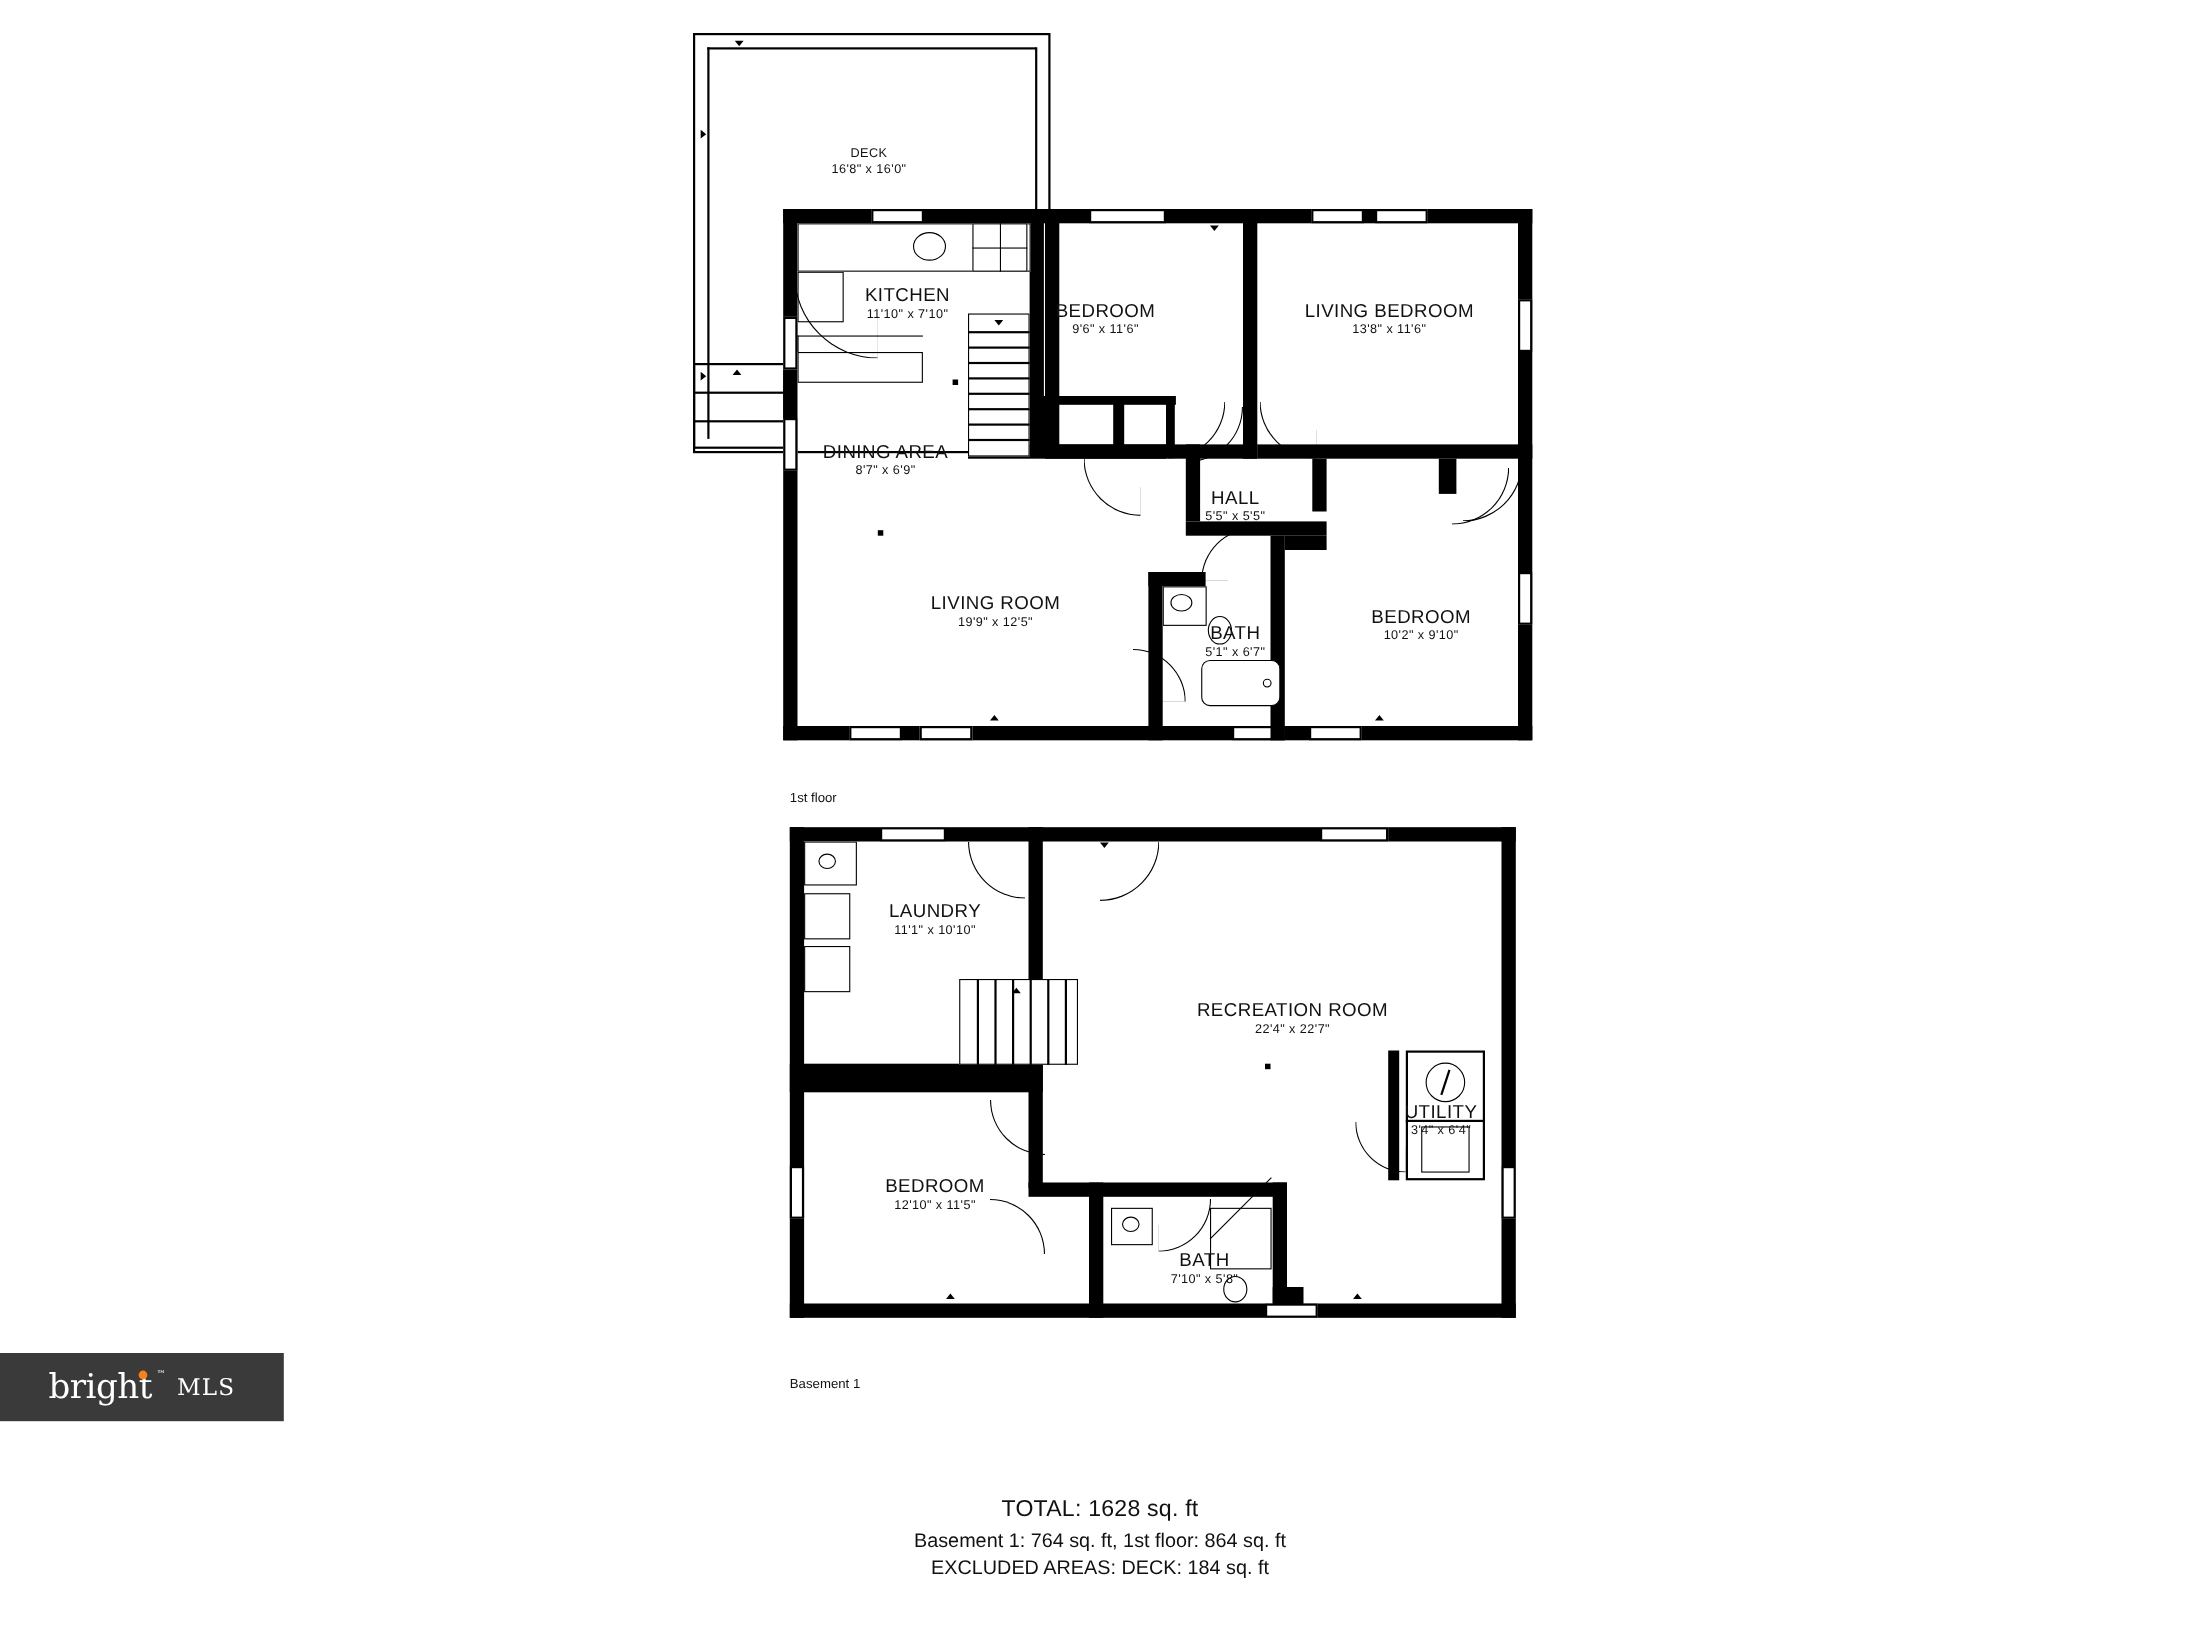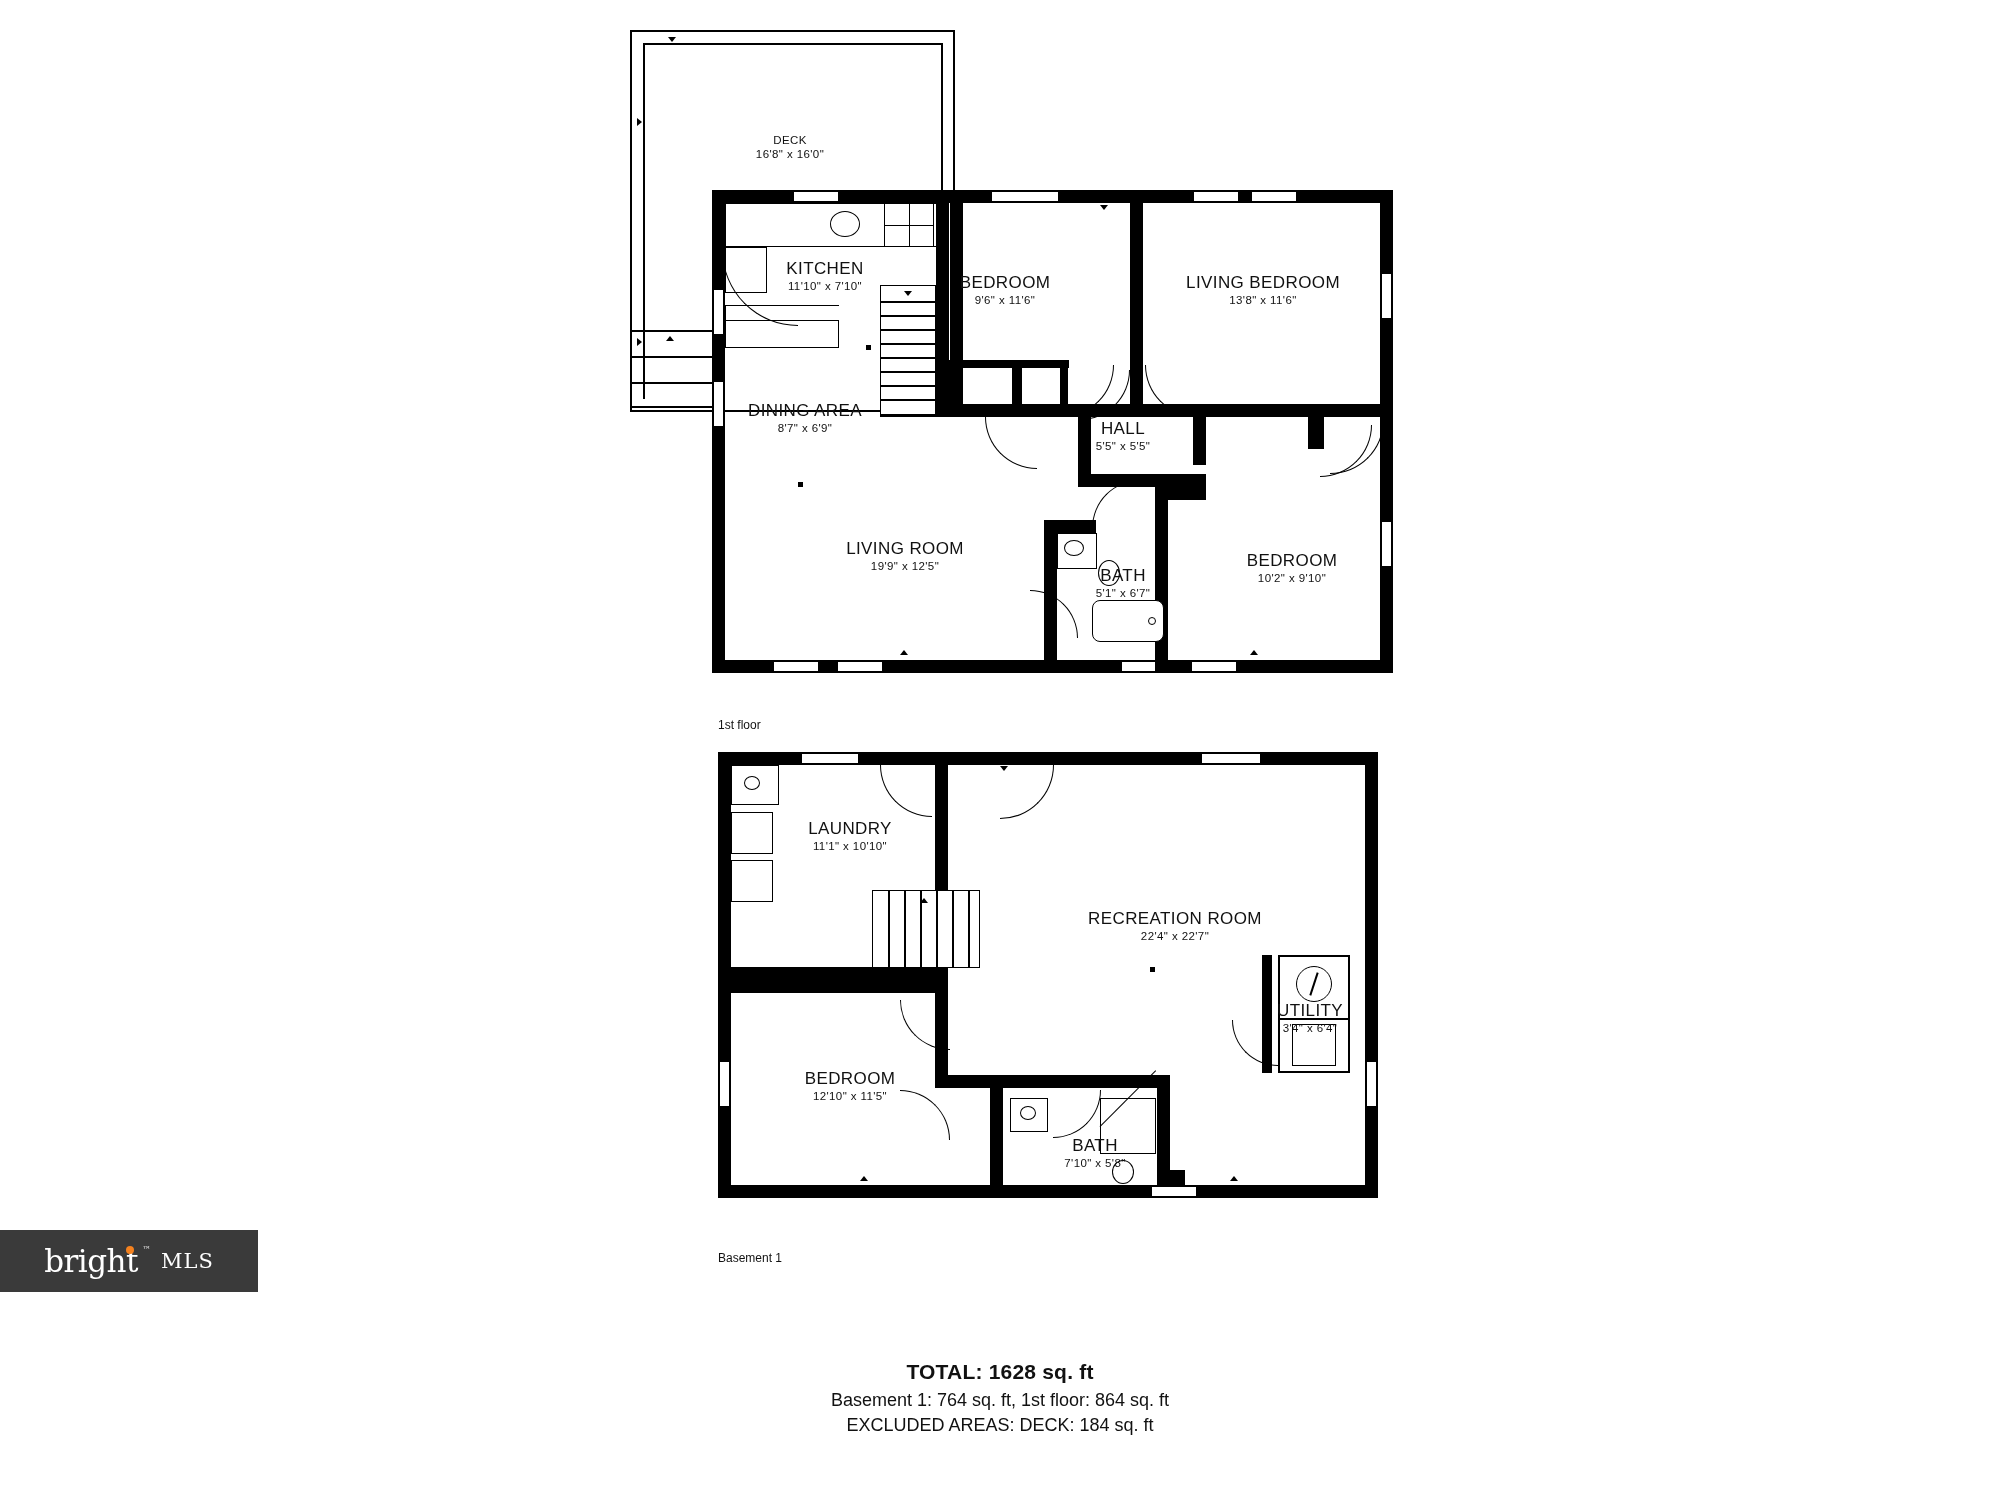--- a/index.html
+++ b/index.html
@@ -81,21 +81,21 @@
   .deck-label .name { font-size: 11.5px; }
   
   .summary {
     position: absolute;
     left: 0;
     width: 2000px;
     text-align: center;
   }
   .summary .total {
     font-size: 21px;
-    font-weight: bold;
+    font-weight: normal;
     letter-spacing: .2px;
   }
   .summary .breakdown {
     font-size: 18px;
     margin-top: 6px;
   }
   .summary .excluded {
     font-size: 18px;
     margin-top: 4px;
   }
@@ -318,21 +318,21 @@
     <span class="dims">19'9" x 12'5"</span>
   </div>
   <div class="label" style="left:925px; top:272px; width:160px;">
     <span class="name">BEDROOM</span>
     <span class="dims">9'6" x 11'6"</span>
   </div>
   <div class="label" style="left:1138px; top:272px; width:250px;">
     <span class="name">LIVING BEDROOM</span>
     <span class="dims">13'8" x 11'6"</span>
   </div>
-  <div class="label" style="left:1058px; top:418px; width:130px;">
+  <div class="label" style="left:1058px; top:442px; width:130px;">
     <span class="name">HALL</span>
     <span class="dims">5'5" x 5'5"</span>
   </div>
   <div class="label" style="left:1063px; top:565px; width:120px;">
     <span class="name">BATH</span>
     <span class="dims">5'1" x 6'7"</span>
   </div>
   <div class="label" style="left:1212px; top:550px; width:160px;">
     <span class="name">BEDROOM</span>
     <span class="dims">10'2" x 9'10"</span>

